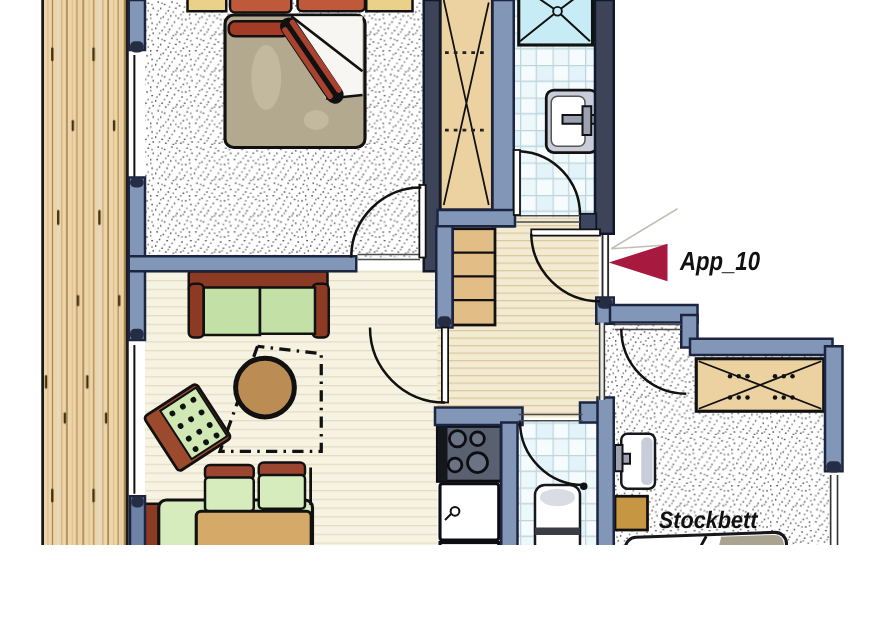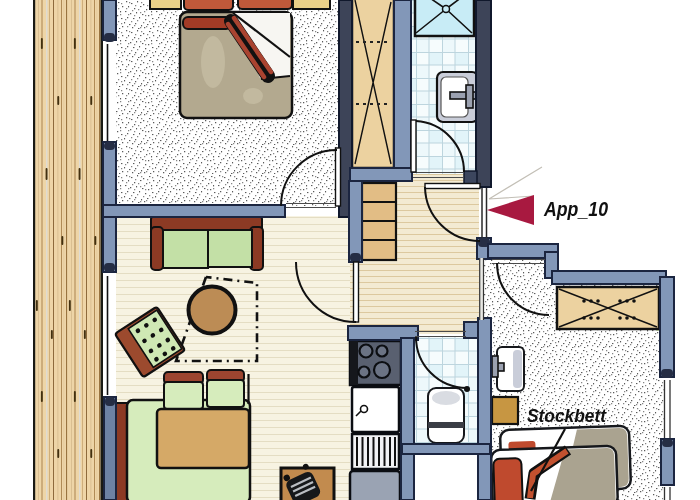--- a/index.html
+++ b/index.html
@@ -1,16 +1,16 @@
 <!DOCTYPE html>
 <html><head>
 <meta charset="utf-8">
 <style>
 html,body{margin:0;padding:0;background:#fff;}
-#plan{width:700px;height:500px;position:relative;font-family:"Liberation Sans",sans-serif;}
+#plan{width:700px;height:436px;position:relative;font-family:"Liberation Sans",sans-serif;}
 </style>
 </head>
 <body>
 <div id="plan">
 <svg width="700" height="500" viewBox="0 0 700 500" xmlns="http://www.w3.org/2000/svg">
 <defs>
 <pattern id="stip" width="31" height="29" patternUnits="userSpaceOnUse">
 <rect width="31" height="29" fill="#ffffff"></rect>
 <g fill="#5a5a5a">
 <rect x="2" y="1" width="1.25" height="1.25"></rect>

